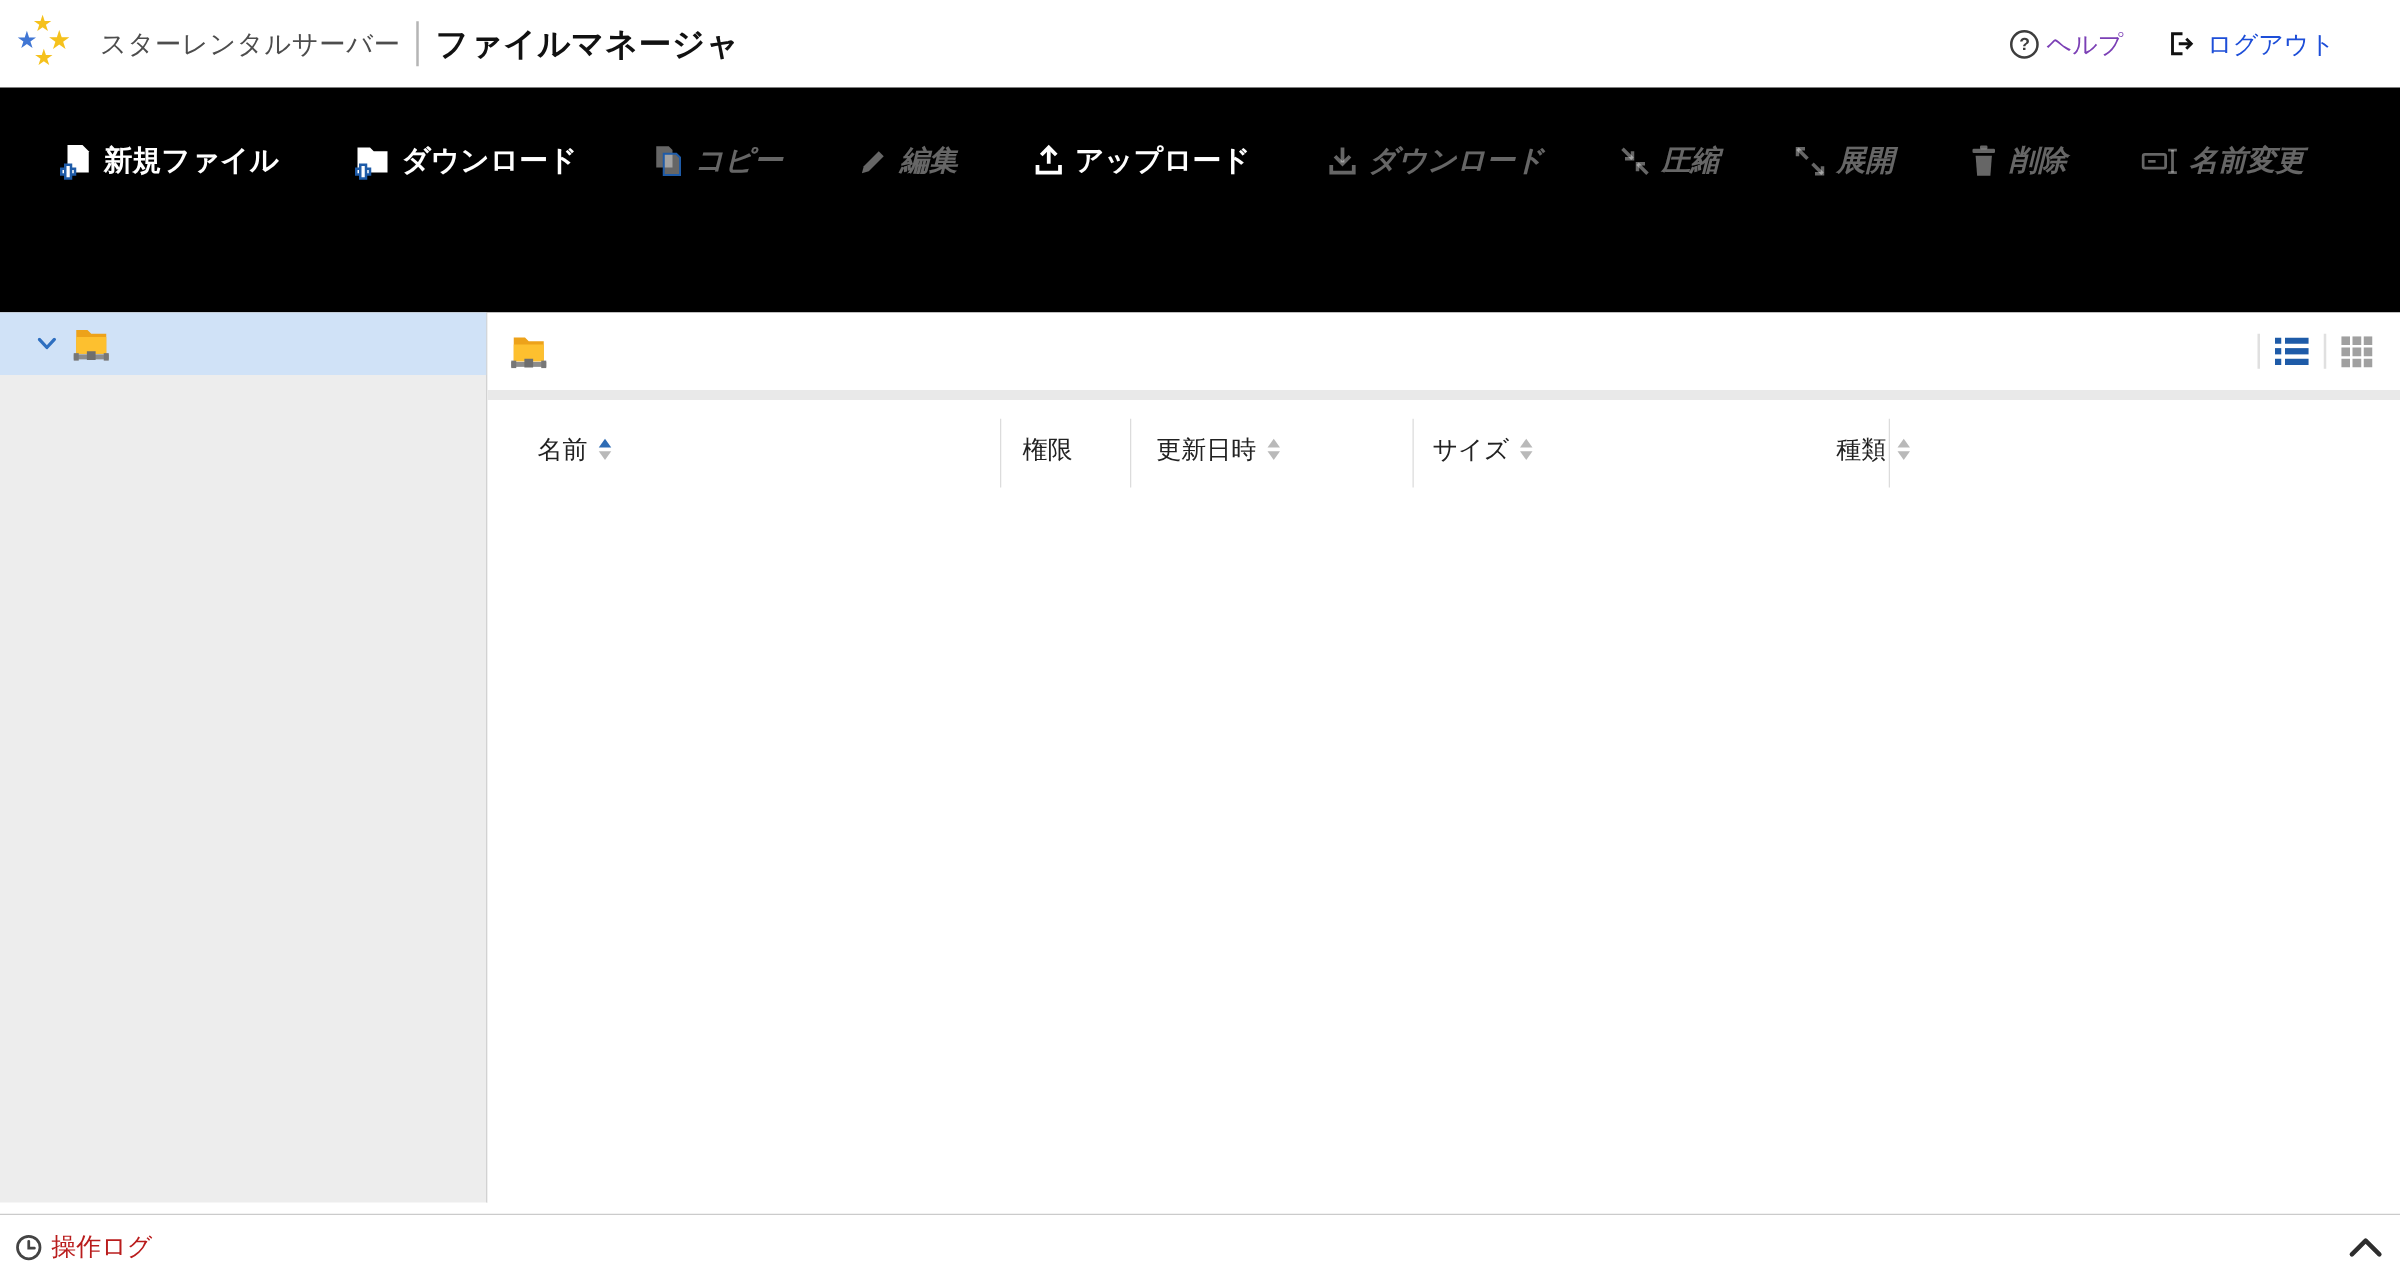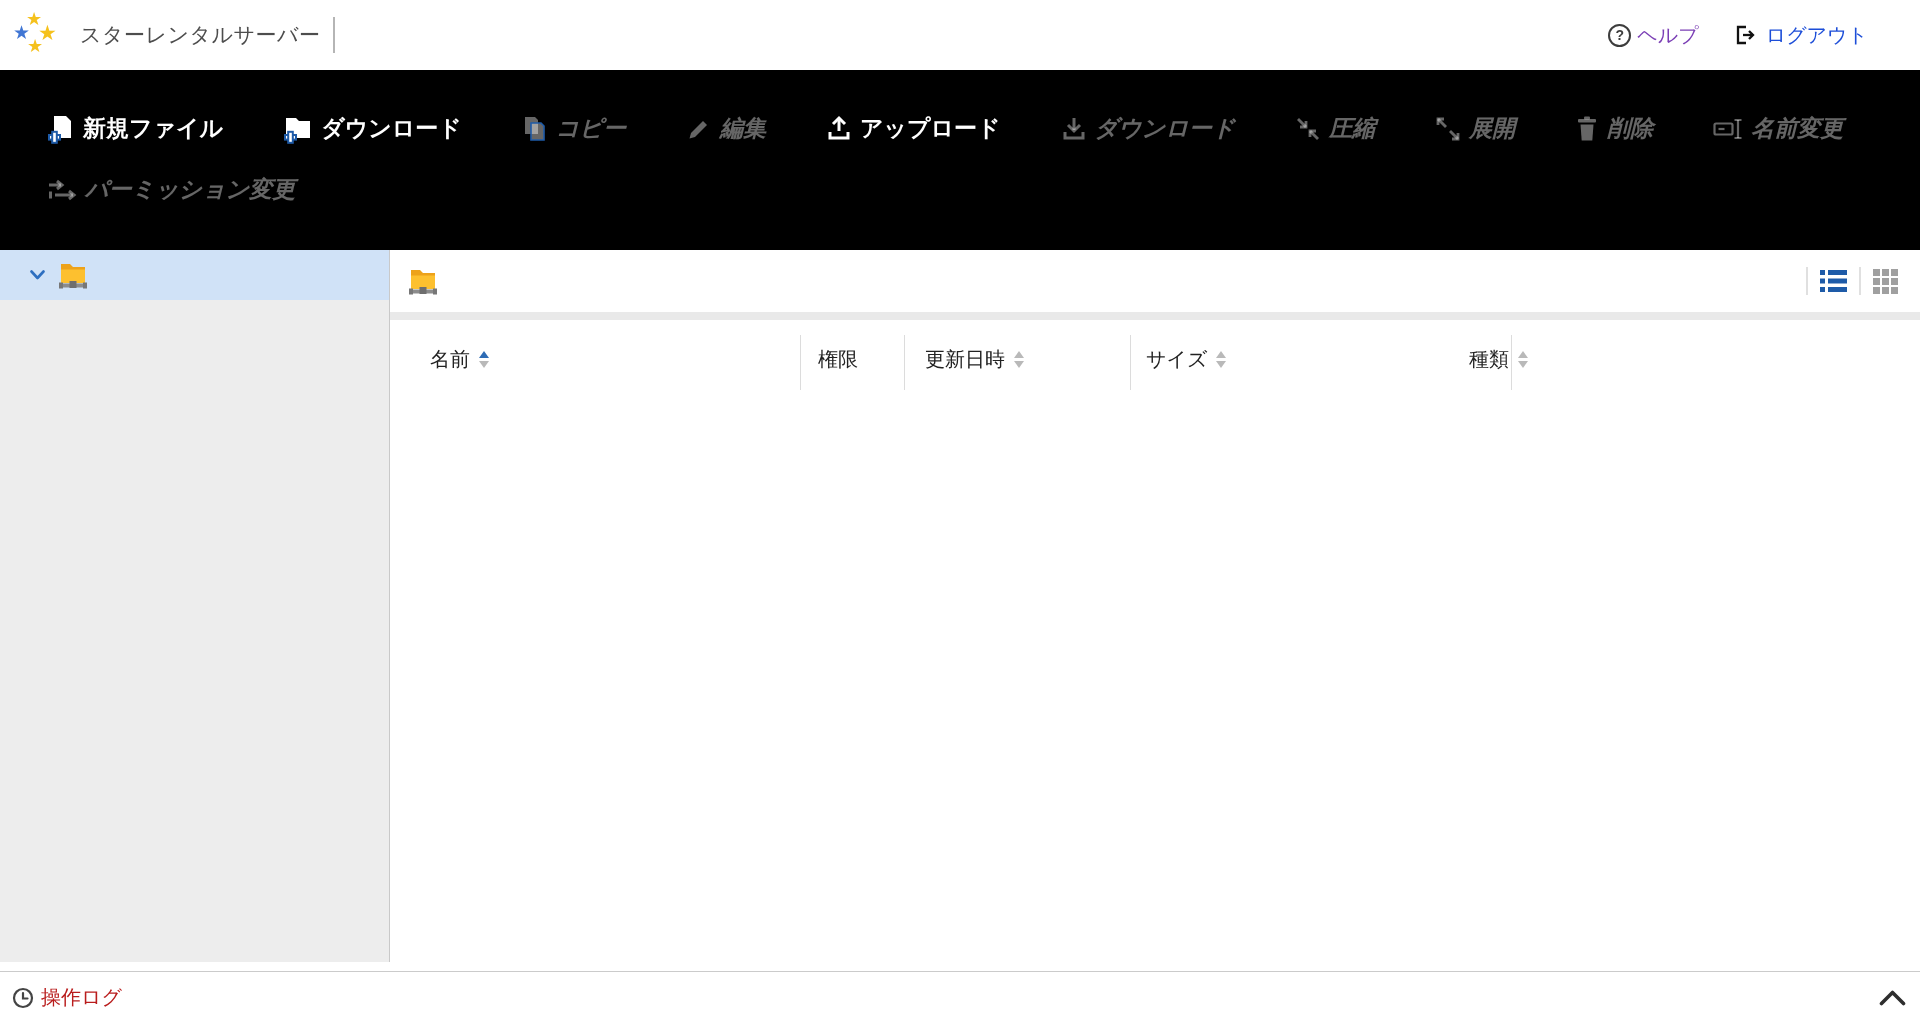--- a/index.html
+++ b/index.html
@@ -68,20 +68,21 @@
 
 <div class="app-header">
   <div class="logo-stars">
     <span class="star-top">★</span>
     <span class="star-left">★</span>
     <span class="star-right">★</span>
     <span class="star-bottom">★</span>
   </div>
   <span class="brand-text">スターレンタルサーバー</span>
   <span class="logo-divider"></span>
+  <span class="app-title">ファイルマネージャ</span>
 
   <div class="header-right">
     <div class="help-link">
       <span class="help-badge">?</span>
       <span class="help-text">ヘルプ</span>
     </div>
     <div class="logout-link">
       <svg width="24" height="24" viewBox="0 0 24 24" fill="none" stroke="#111" stroke-width="2.3">
         <path d="M13 4 H5 v16 h8"></path>
         <path d="M10 12 h10"></path>
@@ -170,34 +171,20 @@
       <span>削除</span>
     </div>
     <div class="tbtn off">
       <svg width="30" height="26" viewBox="0 0 30 26" fill="none" stroke="currentColor" stroke-width="2.2">
         <rect x="1.5" y="7.5" width="18" height="11" rx="1.5"></rect>
         <path d="M5.5 13 h6"></path>
         <path d="M25 4 v18"></path>
         <path d="M21.5 4 h7 M21.5 22 h7"></path>
       </svg>
       <span>名前変更</span>
-    </div>
-  </div>
-  <div class="tb-row">
-    <div class="tbtn off">
-      <svg width="30" height="26" viewBox="0 0 30 26" fill="none" stroke="currentColor" stroke-width="3">
-        <path d="M2 8 h12"></path>
-          <path d="M10 4 l5 4 -5 4"></path>
-          <path d="M18 8 v0"></path>
-        <path d="M8 18 h18"></path>
-          <path d="M22 14 l5 4 -5 4"></path>
-          <path d="M4 18 v0"></path>
-        <path d="M3.5 14.5 v7"></path>
-      </svg>
-      <span>パーミッション変更</span>
     </div>
   </div>
 </div>
 
 <div class="content">
   <div class="sidebar">
     <div class="tree-row">
       <svg class="tree-chevron" width="15" height="10" viewBox="0 0 15 10" fill="none" stroke="#2e6fc0" stroke-width="2.6" stroke-linecap="round" stroke-linejoin="round">
         <path d="M1.5 1.5 L7.5 8 L13.5 1.5"></path>
       </svg>

